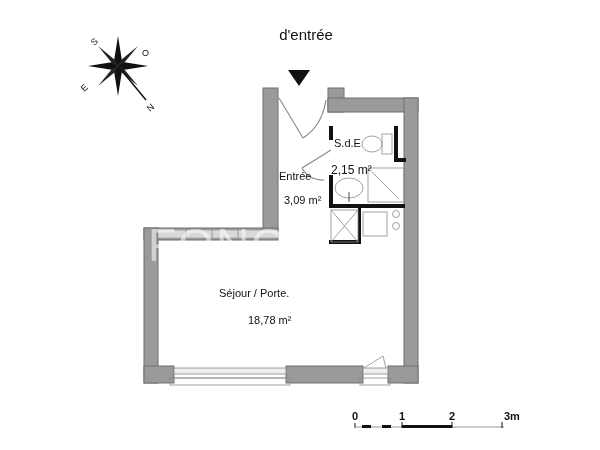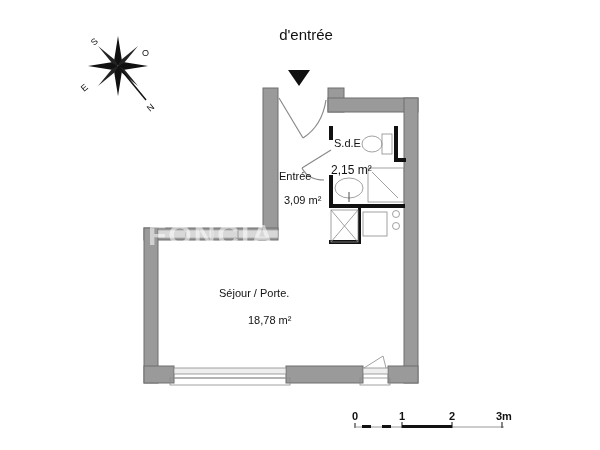--- a/index.html
+++ b/index.html
@@ -3,21 +3,21 @@
 <meta charset="utf-8">
 <style>
   html, body { margin: 0; padding: 0; background: #ffffff; }
   body { width: 600px; height: 450px; position: relative; overflow: hidden; font-family: "Liberation Sans", sans-serif; }
   #plan { position: absolute; left: 0; top: 0; width: 600px; height: 450px; }
   .lbl { position: absolute; color: #111; white-space: nowrap; font-family: "Liberation Sans", sans-serif; }
   .title-entry { left: 266px; top: 25px; width: 80px; text-align: center; font-size: 15px; line-height: 19px; }
   .room-name { font-size: 11px; }
   .room-area { font-size: 11px; }
   .scale-tick { position: absolute; font-size: 11px; font-weight: bold; color: #111; }
-  .watermark { position: absolute; left: 148px; top: 218px; font-size: 30px; font-weight: bold; color: rgba(255,255,255,0.55); letter-spacing: 2px; }
+  .watermark { position: absolute; left: 148px; top: 218px; font-size: 46px; font-weight: normal; color: rgba(255,255,255,0.55); letter-spacing: 2px; }
 </style>
 </head>
 <body>
 
 <div id="plan">
   <svg width="600" height="450" viewBox="0 0 600 450" xmlns="http://www.w3.org/2000/svg">
 
     <g transform="translate(118,66)">
       <polygon points="0,-30 4,-5 0,0 -4,-5" fill="#111"></polygon>
       <polygon points="0,30 4,5 0,0 -4,5" fill="#111"></polygon>
@@ -135,21 +135,21 @@
 <div class="lbl room-name" style="left:279px; top:170px;">Entrée</div>
 <div class="lbl room-area" style="left:284px; top:194px;">3,09 m²</div>
 
 <div class="lbl room-name" style="left:219px; top:287px;">Séjour / Porte.</div>
 <div class="lbl room-area" style="left:248px; top:314px;">18,78 m²</div>
 
 <div style="position:absolute; left:352px; top:410px; width:160px; height:20px;">
   <span class="scale-tick" style="left:0px; top:0px;">0</span>
   <span class="scale-tick" style="left:47px; top:0px;">1</span>
   <span class="scale-tick" style="left:97px; top:0px;">2</span>
-  <span class="scale-tick" style="left:144px; top:0px;">3m</span>
+  <span class="scale-tick" style="left:152px; top:0px;">3m</span>
   <svg style="position:absolute; left:0; top:12px;" width="160" height="8">
     <line x1="3" y1="1" x2="3" y2="6" stroke="#111" stroke-width="1"></line>
     <line x1="3" y1="5" x2="152" y2="5" stroke="#999" stroke-width="1"></line>
     <rect x="10" y="3" width="9" height="3" fill="#111"></rect>
     <rect x="30" y="3" width="9" height="3" fill="#111"></rect>
     <rect x="50" y="3" width="50" height="3" fill="#111"></rect>
     <line x1="50" y1="0" x2="50" y2="6" stroke="#111"></line>
     <line x1="100" y1="0" x2="100" y2="6" stroke="#111"></line>
     <line x1="150" y1="0" x2="150" y2="6" stroke="#111"></line>
   </svg>

